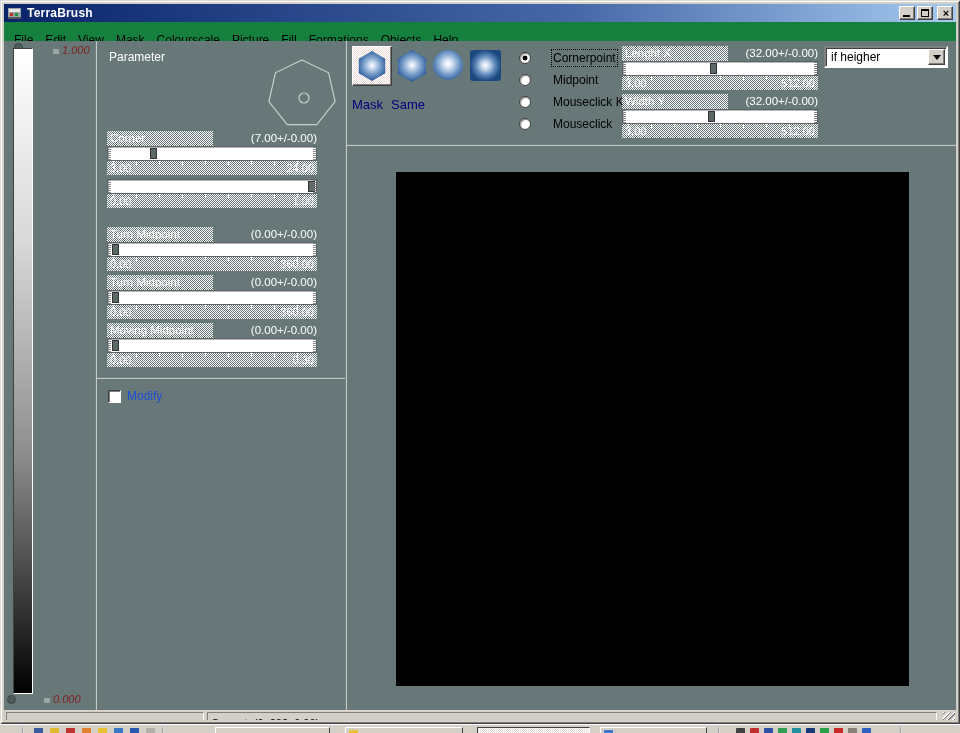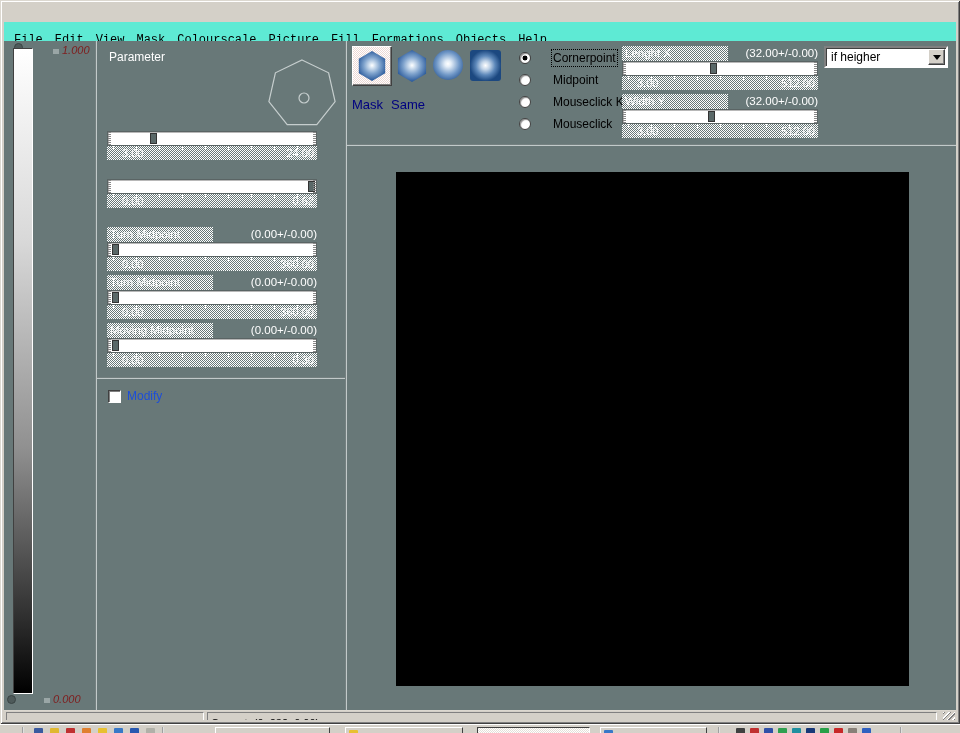--- a/index.html
+++ b/index.html
@@ -15,22 +15,22 @@
   .title-text{color:#fff;font-size:12px;font-weight:bold;margin-left:4px;letter-spacing:.2px;}
   .winbtns{margin-left:auto;display:flex;gap:2px;}
   .wbtn{width:16px;height:14px;background:#D4D0C8;border:1px solid;border-color:#fff #404040 #404040 #fff;
     box-shadow:inset -1px -1px 0 #808080;position:relative;cursor:pointer;}
   .wbtn .min-glyph{position:absolute;left:3px;bottom:2px;width:7px;height:2px;background:#000;}
   .wbtn .max-glyph{position:absolute;left:3px;top:2px;width:8px;height:8px;border:1px solid #000;border-top-width:2px;}
   .wbtn .close-glyph{position:absolute;left:0;top:-1px;width:16px;text-align:center;font-size:11px;font-weight:bold;color:#000;line-height:14px;}
   .appicon{width:16px;height:14px;flex:0 0 auto;}
 
   
-  .menubar{position:absolute;left:4px;top:22px;width:952px;height:36px;background:#5eead4;
-    display:flex;align-items:center;padding-left:4px;border-bottom:1px solid #c0bcb4;font-family:Liberation Mono, monospace;}
+  .menubar{position:absolute;left:4px;top:22px;width:952px;height:36px;background:#15803d;
+    display:flex;align-items:center;padding-left:4px;border-bottom:1px solid #c0bcb4;}
   .menu-item{font-size:12px;color:#000;padding:1px 6px;cursor:default;}
   .u{text-decoration:underline;}
 
   
   .client{position:absolute;left:4px;top:41px;width:952px;height:669px;background:#687878;}
   .divider-v{position:absolute;top:41px;height:669px;width:2px;
     background:linear-gradient(90deg,#4e5c5c,#e8eeee);}
   .divider-h{position:absolute;height:2px;background:linear-gradient(#4e5c5c,#e8eeee);}
 
   
@@ -56,21 +56,21 @@
   .srow1{position:relative;height:15px;}
   .slabel{position:absolute;left:0;top:0;width:106px;height:15px;color:#fff;font-size:11.5px;line-height:15px;padding-left:3px;overflow:hidden;white-space:nowrap;}
   .sval{position:absolute;right:0;top:0;color:#fff;font-size:11.5px;line-height:15px;}
   .strack{position:relative;height:15px;background:#fff;border:1px solid #5a6464;
     box-shadow:inset 1px 1px 0 #b8b8b8;cursor:pointer;}
   .strack::before,.strack::after{content:"";position:absolute;top:0;bottom:0;width:3px;
     background-image:repeating-linear-gradient(#888 0 1px,transparent 1px 2px);}
   .strack::before{left:0;} .strack::after{right:0;}
   .sthumb{position:absolute;top:1px;width:7px;height:11px;background:#5a6868;border:1px solid #333;cursor:grab;}
   .srow3{position:relative;height:14px;color:#fff;font-size:11px;}
-  .srow3 .min{position:absolute;left:15px;top:1px;}
+  .srow3 .min{position:absolute;left:3px;top:1px;}
   .srow3 .max{position:absolute;right:3px;top:1px;}
   .ticks{position:absolute;left:6px;right:6px;top:0;height:4px;
     background-image:repeating-linear-gradient(90deg,#fff 0 1px,transparent 1px 23px);}
 
   .panel-hline{position:absolute;height:2px;background:linear-gradient(#4e5c5c,#e8eeee);}
 
   
   .checkrow{position:absolute;display:flex;align-items:center;gap:6px;cursor:pointer;}
   .checkbox{width:13px;height:13px;background:#fff;border:1px solid;border-color:#404040 #fff #fff #404040;
     box-shadow:inset 1px 1px 0 #808080;}
@@ -127,20 +127,41 @@
       linear-gradient(45deg,#fff 25%,transparent 25%,transparent 75%,#fff 75%);
     background-size:2px 2px;background-position:0 0,1px 1px;background-color:#e4e0d8;
     border-color:#404040 #fff #fff #404040;}
   .tb-ico{position:absolute;top:3px;width:9px;height:8px;border-radius:1px;}
 </style>
 </head>
 <body>
 
 <div class="app">
 
+  <div class="titlebar">
+    <svg class="appicon" viewBox="0 0 16 14">
+      <rect x="1" y="2" width="13" height="10" fill="#9aa6a6"></rect>
+      <rect x="2" y="3" width="11" height="3" fill="#e8e8e8"></rect>
+      <rect x="3" y="7" width="3" height="3" fill="#c03020"></rect>
+      <rect x="8" y="7" width="3" height="3" fill="#209040"></rect>
+      <rect x="1" y="11" width="13" height="2" fill="#505858"></rect>
+    </svg>
+    <span class="title-text">TerraBrush</span>
+    <span class="winbtns">
+      <span class="wbtn">
+          <span class="min-glyph"></span>
+        </span>
+      <span class="wbtn">
+          <span class="max-glyph"></span>
+        </span>
+      <span class="wbtn" style="margin-left:2px;">
+          <span class="close-glyph">×</span>
+        </span>
+    </span>
+  </div>
 
   <div class="menubar">
     <span class="menu-item"><span></span><span class="u">F</span><span>ile</span></span>
     <span class="menu-item"><span></span><span class="u">E</span><span>dit</span></span>
     <span class="menu-item"><span></span><span class="u">V</span><span>iew</span></span>
     <span class="menu-item"><span></span><span class="u">M</span><span>ask</span></span>
     <span class="menu-item"><span></span><span class="u">C</span><span>olourscale</span></span>
     <span class="menu-item"><span></span><span class="u">P</span><span>icture</span></span>
     <span class="menu-item"><span></span><span class="u">F</span><span>ill</span></span>
     <span class="menu-item"><span>F</span><span class="u">o</span><span>rmations</span></span>
@@ -160,38 +181,42 @@
 
   <div class="divider-v" style="left:95px;"></div>
 
   <div class="panel-title" style="left:109px;top:50px;">Parameter</div>
   <svg class="heptagon-box" width="80" height="80" viewBox="0 0 80 80">
     <polygon points="40,8 66.6,20.8 73.1,49.6 54.8,72.6 25.2,72.6 6.9,49.6 13.4,20.8" fill="none" stroke="#c6cece" stroke-width="1.2"></polygon>
     <circle cx="42" cy="46" r="5" fill="none" stroke="#c6cece" stroke-width="1.2"></circle>
   </svg>
 
   <div class="pslider" style="left:107px;top:131px;">
+    <div class="srow1">
+        <span class="slabel dith">Corner</span>
+        <span class="sval">(7.00+/-0.00)</span>
+      </div>
     <div class="strack">
         <span class="sthumb" style="left: 20%;"></span>
       </div>
     <div class="srow3 dith">
         <span class="ticks"></span>
         <span class="min">3.00</span>
         <span class="max">24.00</span>
       </div>
   </div>
 
   <div class="pslider" style="left:107px;top:179px;">
     <div class="strack">
         <span class="sthumb" style="left: 96%;"></span>
       </div>
     <div class="srow3 dith">
         <span class="ticks"></span>
         <span class="min">0.00</span>
-        <span class="max">0.62</span>
+        <span class="max">1.00</span>
       </div>
   </div>
 
   <div class="pslider" style="left:107px;top:227px;">
     <div class="srow1">
         <span class="slabel dith">Turn Midpoint</span>
         <span class="sval">(0.00+/-0.00)</span>
       </div>
     <div class="strack">
         <span class="sthumb" style="left: 2%;"></span>

